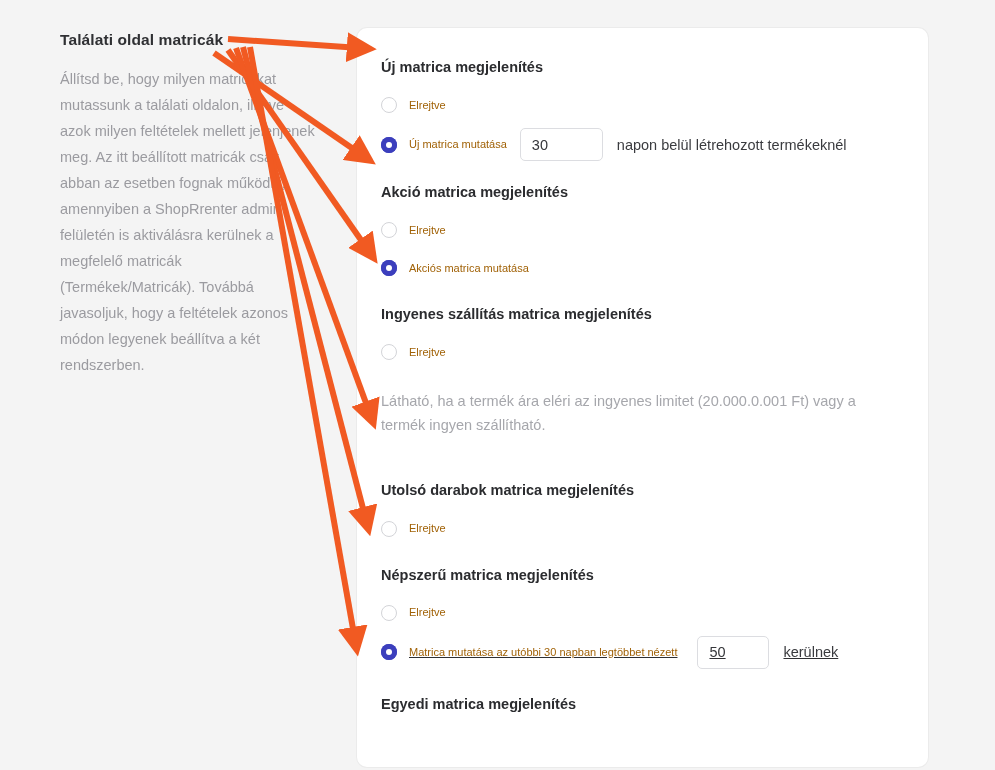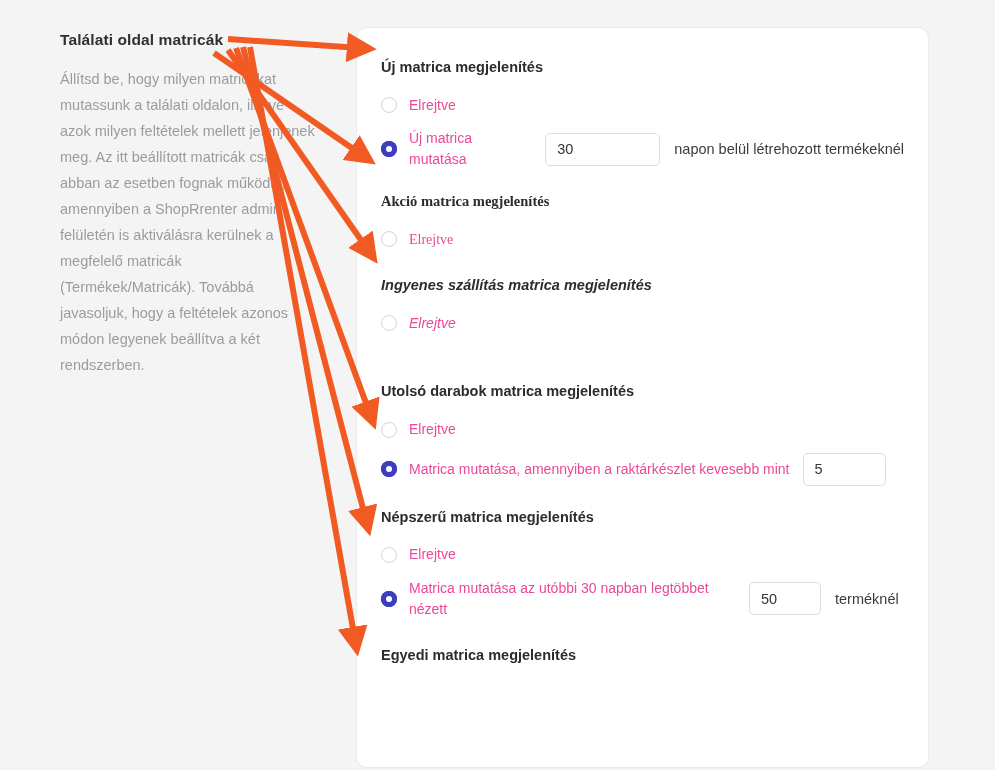--- a/index.html
+++ b/index.html
@@ -61,21 +61,21 @@
     line-height: 1.25;
   }
   .group + .group { margin-top: 20px; }
 
   .opt-row {
     display: flex;
     align-items: center;
     min-height: 30px;
     margin-bottom: 8px;
   }
-  .opt-row.two-line { align-items: center; }
+  .opt-row.two-line { align-items: center; text-decoration: underline; }
 
   
   .radio {
     width: 16px; height: 16px;
     border-radius: 50%;
     flex: 0 0 16px;
     margin-right: 12px;
     border: 1.6px solid #d3d4d8;
     background: #ffffff;
     position: relative;
@@ -90,60 +90,60 @@
     content: "";
     position: absolute;
     left: 50%; top: 50%;
     width: 6px; height: 6px;
     margin: -3px 0 0 -3px;
     background: #ffffff;
     border-radius: 50%;
   }
 
   .opt-label {
-    font-size: 14px;
-    color: #ec4899;
+    font-size: 11px;
+    color: #a16207;
     line-height: 21px;
   }
   .opt-label.wrap { max-width: 320px; }
 
   .num-input {
     height: 33px;
     border: 1px solid #dcdde1;
     border-radius: 5px;
     background: #fff;
     font-family: "Liberation Sans", sans-serif;
     font-size: 14.5px;
     color: #35363a;
     padding: 0 11px;
     outline: none;
   }
-  .w30  { width: 115px; margin-left: 13px; }
+  .w30  { width: 83px; margin-left: 13px; }
   .w5   { width: 83px; margin-left: 13px; }
   .w50  { width: 72px; margin-left: 20px; }
 
   .suffix {
     font-size: 14.5px;
     color: #3a3b3f;
     margin-left: 14px;
     white-space: nowrap;
   }
 
   .note {
     font-size: 14.5px;
     line-height: 24px;
     color: #a6a7ac;
     margin: 22px 0 0 0;
     max-width: 520px;
   }
 
   
   #g-uj       { margin-top: 0; }
-  #g-akcio    { margin-top: 22px; font-family: Liberation Serif, serif; }
-  #g-ingyenes { margin-top: 22px; font-style: italic; }
+  #g-akcio    { margin-top: 22px; }
+  #g-ingyenes { margin-top: 22px; }
   #g-utolso   { margin-top: 44px; }
   #g-nepszeru { margin-top: 22px; }
   #g-egyedi   { margin-top: 26px; }
 
   
   #arrows {
     position: absolute;
     left: 0; top: 0;
     width: 995px; height: 770px;
     pointer-events: none;
@@ -172,54 +172,54 @@
       <span class="suffix">napon belül létrehozott termékeknél</span>
     </div>
   </div>
 
   <div class="group" id="g-akcio">
     <div class="group-title">Akció matrica megjelenítés</div>
     <div class="opt-row">
       <span class="radio"></span>
       <span class="opt-label">Elrejtve</span>
     </div>
+    <div class="opt-row">
+      <span class="radio checked"></span>
+      <span class="opt-label">Akciós matrica mutatása</span>
+    </div>
   </div>
 
   <div class="group" id="g-ingyenes">
     <div class="group-title">Ingyenes szállítás matrica megjelenítés</div>
     <div class="opt-row">
       <span class="radio"></span>
       <span class="opt-label">Elrejtve</span>
     </div>
+    <p class="note">Látható, ha a termék ára eléri az ingyenes limitet (20.000.0.001 Ft) vagy a termék ingyen szállítható.</p>
   </div>
 
   <div class="group" id="g-utolso">
     <div class="group-title">Utolsó darabok matrica megjelenítés</div>
     <div class="opt-row">
       <span class="radio"></span>
       <span class="opt-label">Elrejtve</span>
-    </div>
-    <div class="opt-row">
-      <span class="radio checked"></span>
-      <span class="opt-label">Matrica mutatása, amennyiben a raktárkészlet kevesebb mint</span>
-      <input class="num-input w5" type="text" value="5" style="">
     </div>
   </div>
 
   <div class="group" id="g-nepszeru">
     <div class="group-title">Népszerű matrica megjelenítés</div>
     <div class="opt-row">
       <span class="radio"></span>
       <span class="opt-label">Elrejtve</span>
     </div>
     <div class="opt-row two-line">
       <span class="radio checked"></span>
       <span class="opt-label wrap">Matrica mutatása az utóbbi 30 napban legtöbbet nézett</span>
       <input class="num-input w50" type="text" value="50" style="">
-      <span class="suffix">terméknél</span>
+      <span class="suffix">kerülnek</span>
     </div>
   </div>
 
   <div class="group" id="g-egyedi">
     <div class="group-title">Egyedi matrica megjelenítés</div>
 
   </div>
 
 </div>
 

